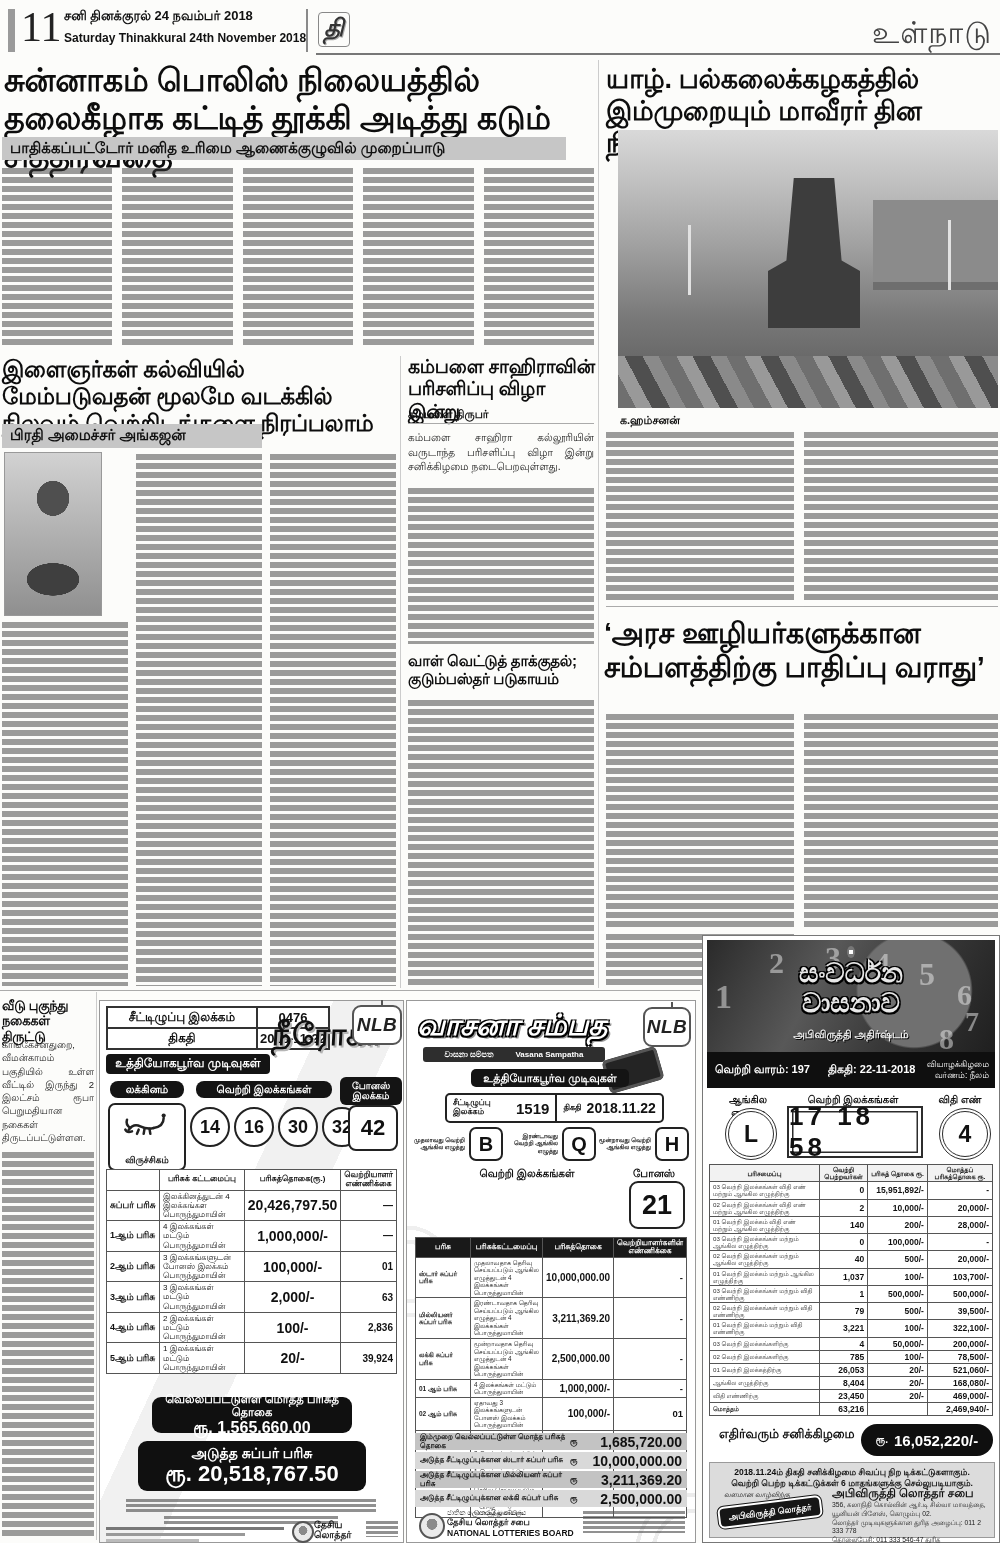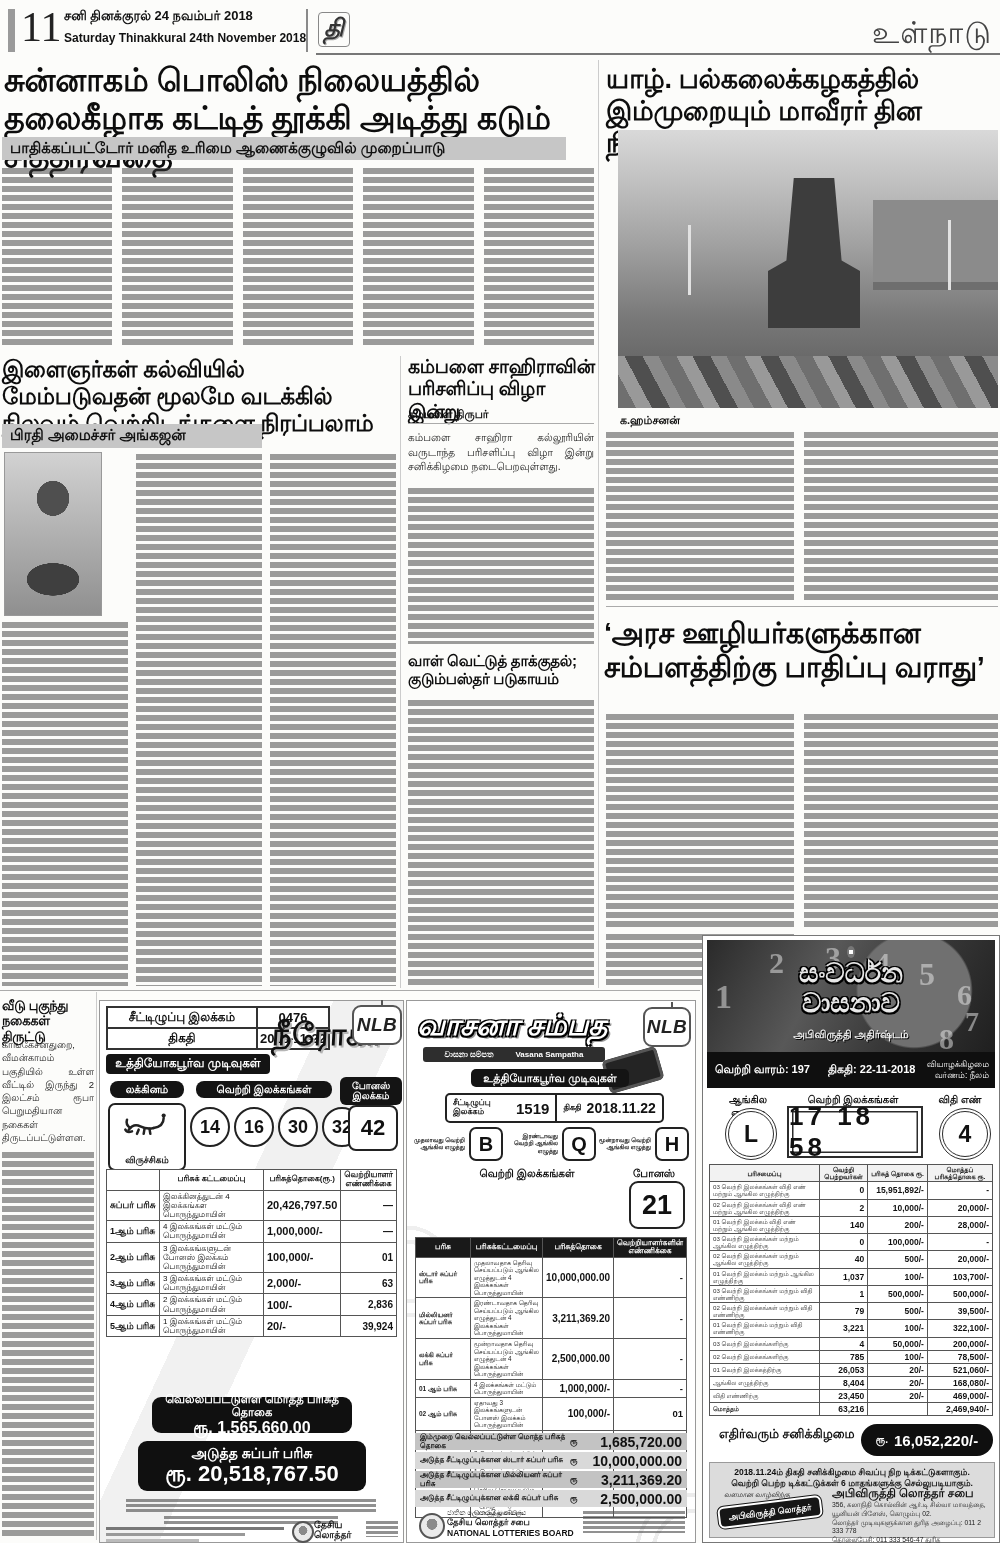--- a/index.html
+++ b/index.html
@@ -49,21 +49,21 @@
   .ni-row+.ni-row{border-top:2px solid #333;}
   .ni-label{width:148px;border-right:2px solid #333;font-weight:bold;font-size:12px;text-align:center;padding:2px 0;}
   .ni-val{width:70px;font-weight:bold;font-size:13px;text-align:center;padding:2px 0;}
   .n-brand{font-weight:800;font-size:31px;white-space:nowrap;transform:skewX(-3deg);
            color:#101010;text-shadow:2px 2px 0 #b5b5b5;}
   .n-zbox{border:2.5px solid #222;border-radius:7px;background:#fff;display:flex;flex-direction:column;
           align-items:center;justify-content:space-between;padding:3px 2px;}
   .n-zname{font-size:9px;font-weight:bold;}
   .nt-tier{width:46px;font-size:9px;font-weight:bold;}
   .nt-desc{font-size:8px;line-height:1.15;}
-  .nt-amt{width:66px;font-size:11px;font-weight:bold;text-align:left;}
+  .nt-amt{width:66px;font-size:14px;font-weight:bold;text-align:center;}
   .nt-win{width:46px;font-size:10px;font-weight:bold;text-align:right;}
   #neeroga-table th{font-size:8px;font-weight:bold;text-align:center;line-height:1.1;}
   .n-blackbox{background:#101010;color:#fff;border-radius:9px;text-align:center;display:flex;
               flex-direction:column;align-items:center;justify-content:center;line-height:1.15;}
   .n-streak{background:#777;height:3px;margin-bottom:3px;}
   
   #p-vasana{background:
      radial-gradient(circle at 100% 102%,transparent 0 40px,#ececec 40px 44px,transparent 44px 56px,#ececec 56px 60px,transparent 60px),
      radial-gradient(circle at 0% 50%,transparent 0 28px,#efefef 28px 32px,transparent 32px 42px,#efefef 42px 46px,transparent 46px),#fff;}
   .v-brand{font-weight:800;font-size:29px;white-space:nowrap;color:#fff;

